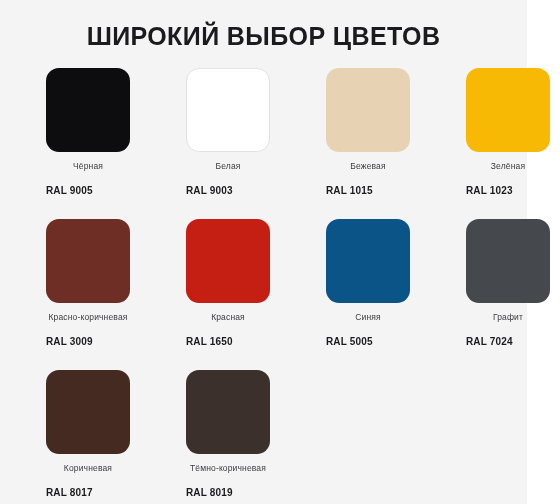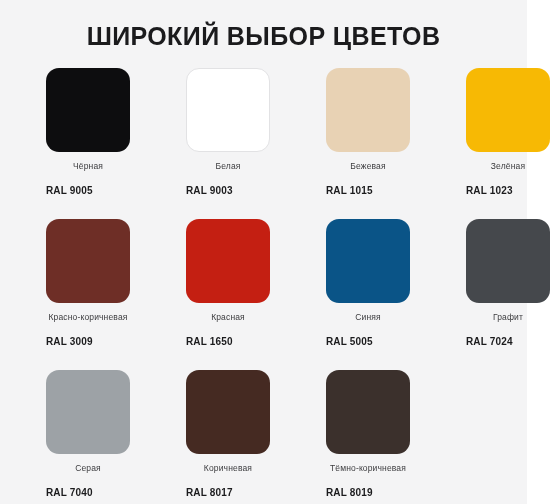--- a/index.html
+++ b/index.html
@@ -139,25 +139,20 @@
         <div class="chip" style="background: rgb(10, 84, 135);"></div>
         <div class="chip-name">Синяя</div>
         <div class="chip-code">RAL 5005</div>
       </div>
       <div class="swatch-cell">
         <div class="chip" style="background: rgb(69, 72, 76);"></div>
         <div class="chip-name">Графит</div>
         <div class="chip-code">RAL 7024</div>
       </div>
       <div class="swatch-cell">
-        <div class="chip" style="background: rgb(157, 162, 166);"></div>
-        <div class="chip-name">Серая</div>
-        <div class="chip-code">RAL 7040</div>
-      </div>
-      <div class="swatch-cell">
         <div class="chip" style="background: rgb(69, 42, 34);"></div>
         <div class="chip-name">Коричневая</div>
         <div class="chip-code">RAL 8017</div>
       </div>
       <div class="swatch-cell">
         <div class="chip" style="background: rgb(59, 48, 44);"></div>
         <div class="chip-name">Тёмно-коричневая</div>
         <div class="chip-code">RAL 8019</div>
       </div>
     </div>

